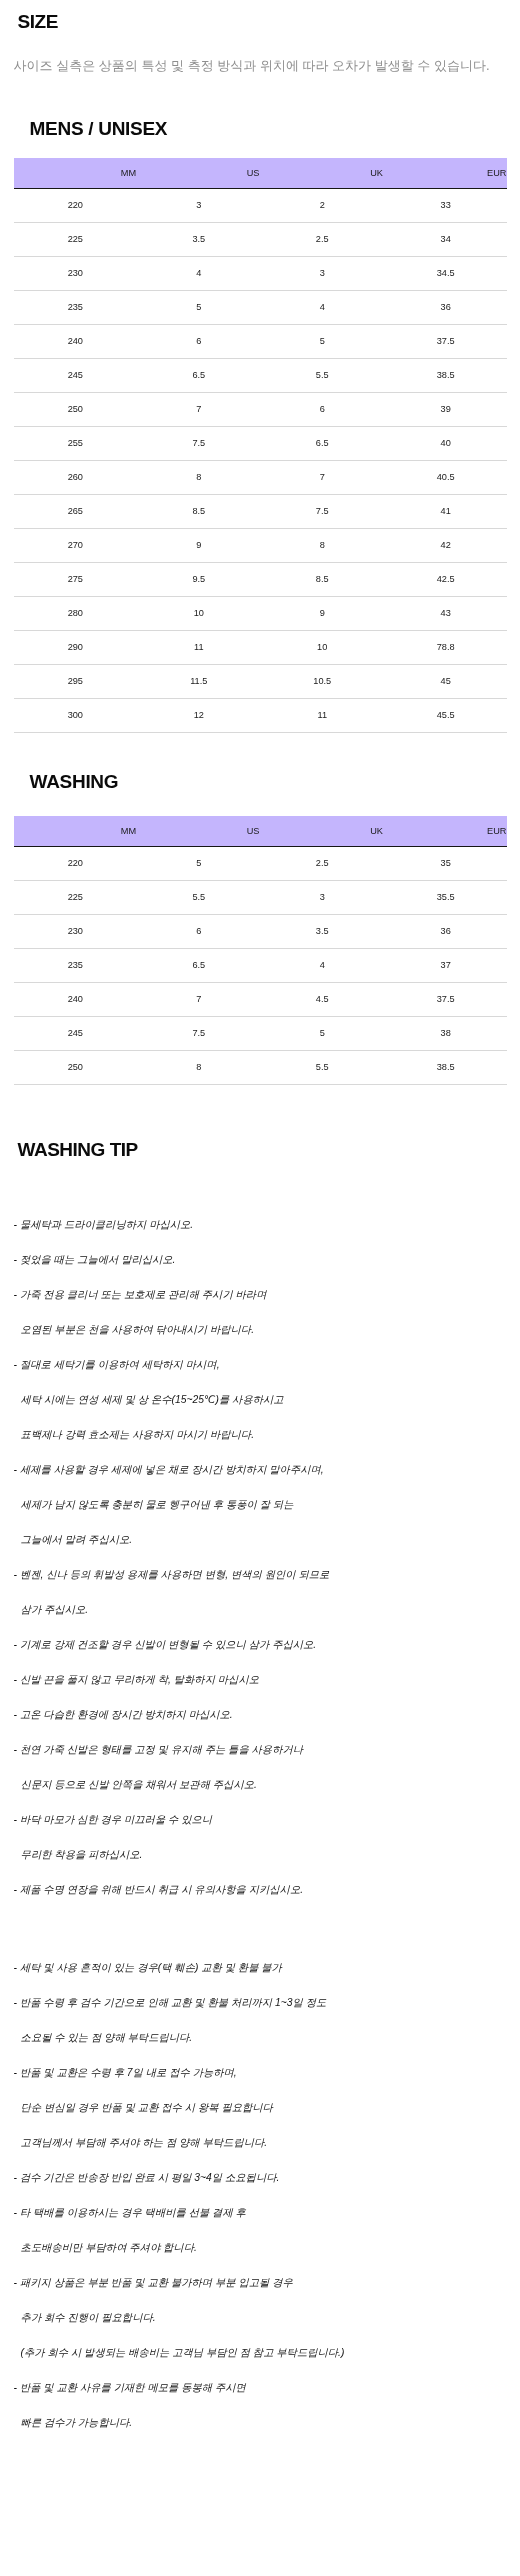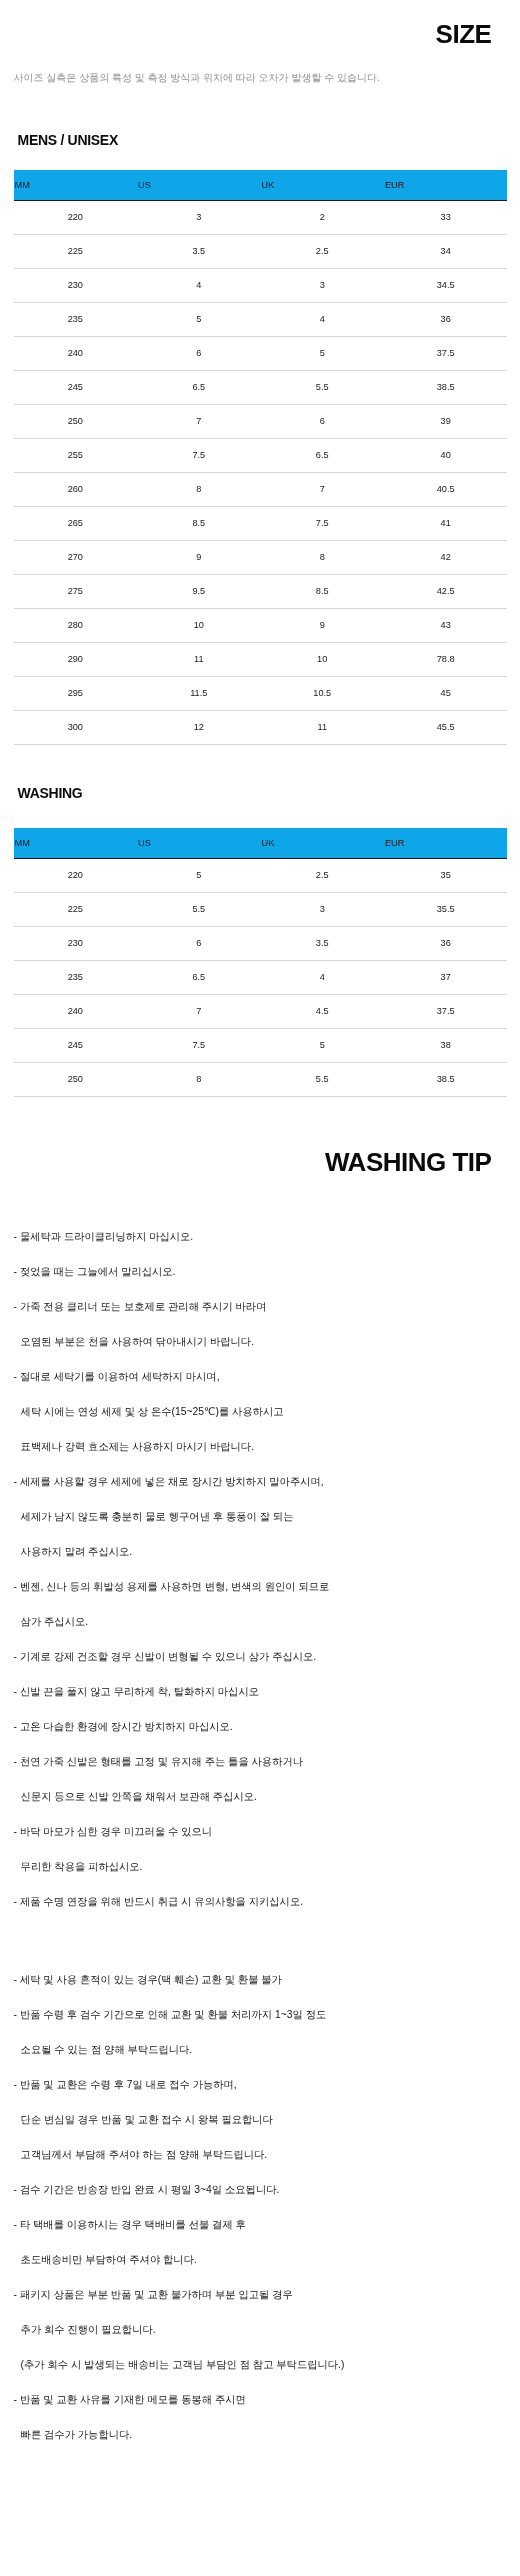--- a/index.html
+++ b/index.html
@@ -10,78 +10,78 @@
     font-family: "Liberation Sans", "DejaVu Sans", sans-serif;
   }
   .page {
     width: 521px;
     min-height: 2576px;
     box-sizing: border-box;
     padding: 4.3px 13.6px 46px 13.6px;
     background: #ffffff;
   }
   .big-title {
-    font-size: 26px;
+    font-size: 19px;
     line-height: 28px;
     font-weight: 700;
     letter-spacing: -0.5px;
-    margin: 16px;
+    margin: 4px;
     color: #0b0b0b;
-    text-align: right;
   }
   .subtitle {
-    font-size: 10px;
+    font-size: 13px;
     line-height: 10.3px;
     color: #8e8e8e;
     margin: 25px 0 0 0;
   }
   .table-title {
-    font-size: 14px;
+    font-size: 19px;
     line-height: 15px;
     font-weight: 700;
     letter-spacing: -0.3px;
-    margin: 4px;
+    margin: 16px;
     color: #0b0b0b;
   }
   .mens-title   { margin-top: 49px; }
   .womens-title { margin-top: 41px; }
 
   table.size-table {
     width: 100%;
     border-collapse: collapse;
     table-layout: fixed;
   }
   .mens-table   { margin-top: 22px; }
   .womens-table { margin-top: 27px; }
   .size-table thead tr {
     border-bottom: 1.6px solid #161616;
   }
   .size-table th {
-    background: #0ea5e9;
+    background: #c4b5fd;
     height: 28px;
     font-size: 9.2px;
     font-weight: 400;
-    text-align: left;
+    text-align: right;
     vertical-align: middle;
     color: #1a1a1a;
   }
   .size-table td {
     height: 31px;
     font-size: 9.2px;
     text-align: center;
     vertical-align: middle;
     border-bottom: 0.5px solid #d8d8d8;
     color: #1a1a1a;
   }
 
   .section-title-washing { margin-top: 51px; }
   .section-title-refund  { margin-top: 44px; }
 
   .notes {
     margin-top: 43px;
+    font-style: italic;
   }
   .note-line {
     font-size: 10.3px;
     line-height: 35px;
     white-space: nowrap;
     color: #141414;
   }
   .note-line.cont {
     padding-left: 7px;
   }
@@ -267,21 +267,21 @@
     <div class="notes">
         <div class="note-line">- 물세탁과 드라이클리닝하지 마십시오.</div>
         <div class="note-line">- 젖었을 때는 그늘에서 말리십시오.</div>
         <div class="note-line">- 가죽 전용 클리너 또는 보호제로 관리해 주시기 바라며</div>
         <div class="note-line cont">오염된 부분은 천을 사용하여 닦아내시기 바랍니다.</div>
         <div class="note-line">- 절대로 세탁기를 이용하여 세탁하지 마시며,</div>
         <div class="note-line cont">세탁 시에는 연성 세제 및 상 온수(15~25℃)를 사용하시고</div>
         <div class="note-line cont">표백제나 강력 효소제는 사용하지 마시기 바랍니다.</div>
         <div class="note-line">- 세제를 사용할 경우 세제에 넣은 채로 장시간 방치하지 말아주시며,</div>
         <div class="note-line cont">세제가 남지 않도록 충분히 물로 헹구어낸 후 통풍이 잘 되는</div>
-        <div class="note-line cont">사용하지 말려 주십시오.</div>
+        <div class="note-line cont">그늘에서 말려 주십시오.</div>
         <div class="note-line">- 벤젠, 신나 등의 휘발성 용제를 사용하면 변형, 변색의 원인이 되므로</div>
         <div class="note-line cont">삼가 주십시오.</div>
         <div class="note-line">- 기계로 강제 건조할 경우 신발이 변형될 수 있으니 삼가 주십시오.</div>
         <div class="note-line">- 신발 끈을 풀지 않고 무리하게 착, 탈화하지 마십시오</div>
         <div class="note-line">- 고온 다습한 환경에 장시간 방치하지 마십시오.</div>
         <div class="note-line">- 천연 가죽 신발은 형태를 고정 및 유지해 주는 틀을 사용하거나</div>
         <div class="note-line cont">신문지 등으로 신발 안쪽을 채워서 보관해 주십시오.</div>
         <div class="note-line">- 바닥 마모가 심한 경우 미끄러울 수 있으니</div>
         <div class="note-line cont">무리한 착용을 피하십시오.</div>
         <div class="note-line">- 제품 수명 연장을 위해 반드시 취급 시 유의사항을 지키십시오.</div>

